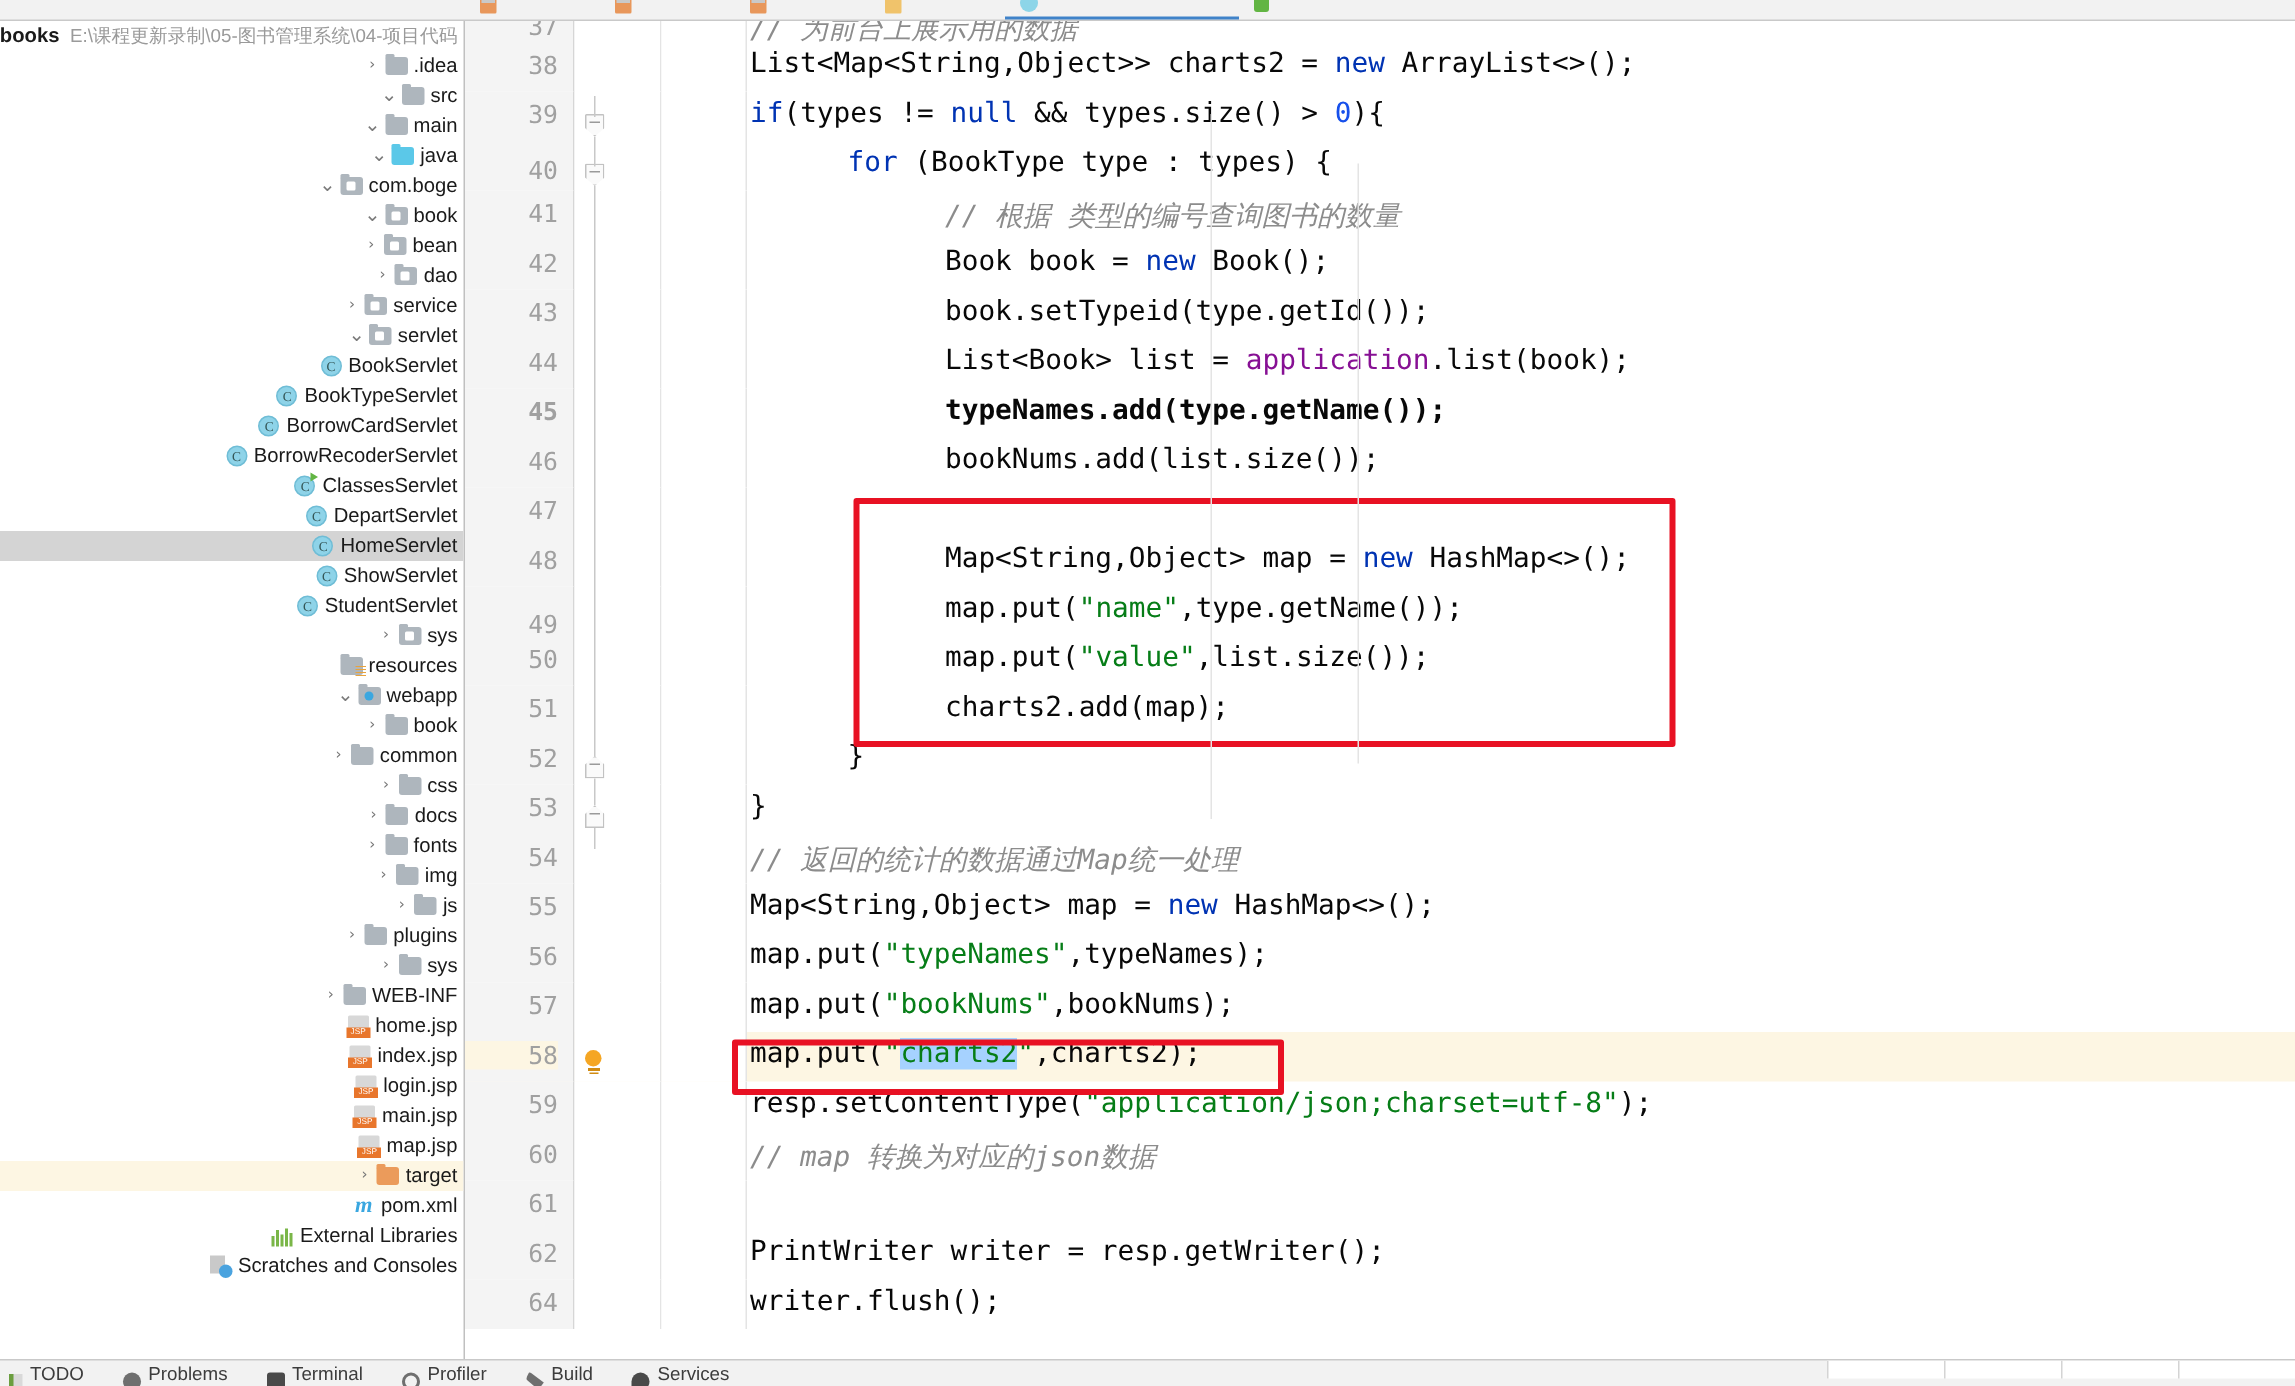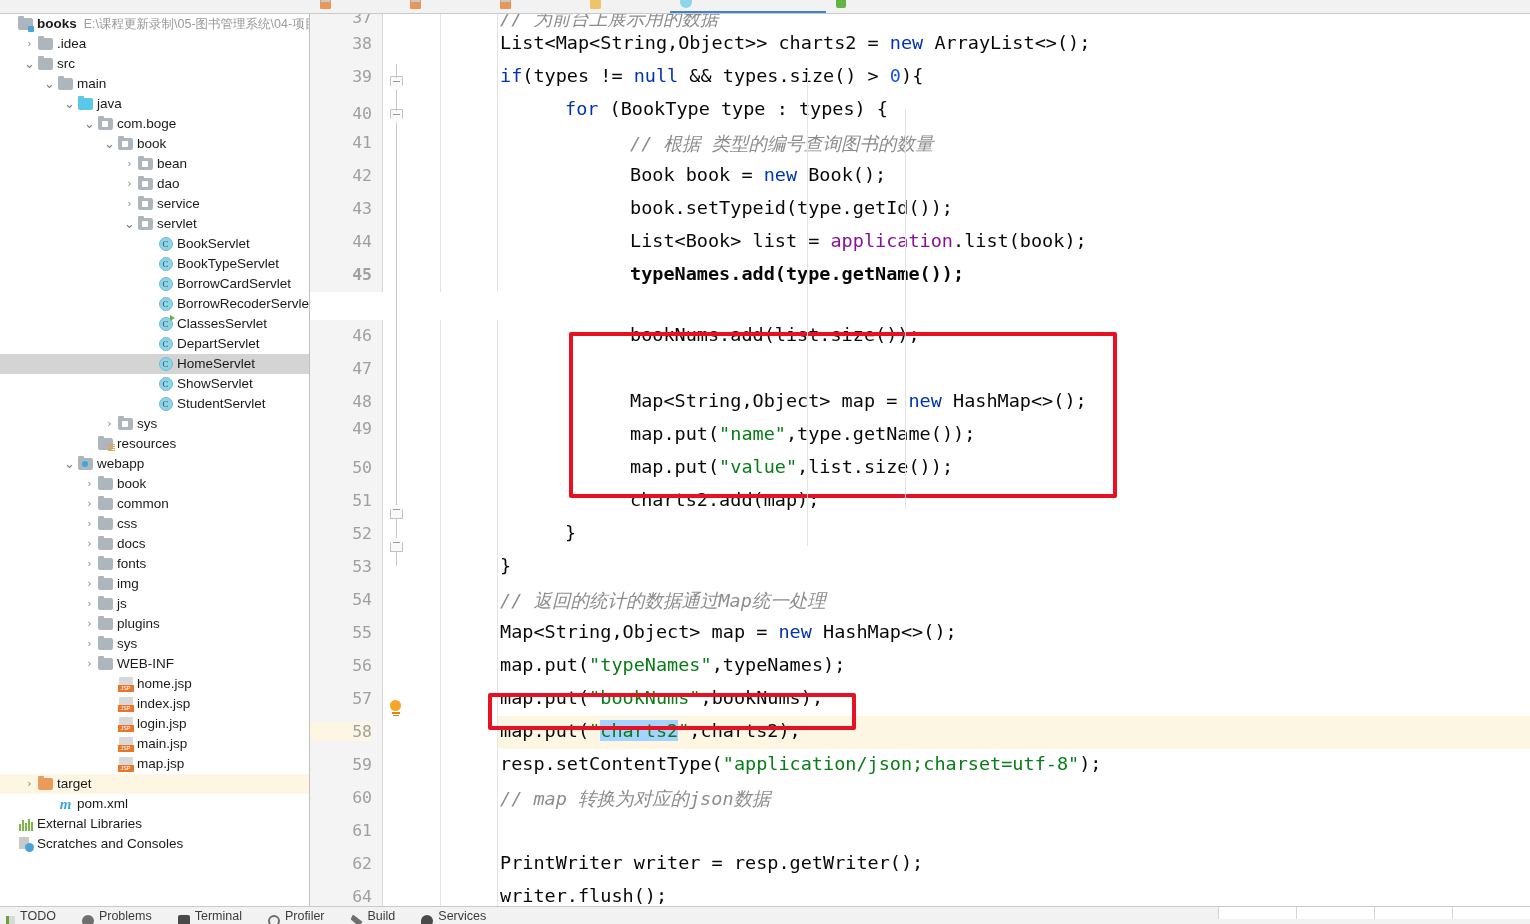--- a/index.html
+++ b/index.html
@@ -50,20 +50,21 @@
     padding-top: 0px;
   }
   .row {
     display: flex; align-items: center;
     height: 20px; line-height: 20px;
     white-space: nowrap;
     font-size: 13.5px;
     color: #1a1a1a;
     padding-right: 4px;
     position: relative;
+    justify-content: flex-end;
   }
   .row.sel { background: #d4d4d4; }
   .row.tgt { background: #fdf6e3; }
   .arrow {
     width: 15px; flex: 0 0 15px; text-align: center;
     color: #7a7a7a; font-size: 10px; line-height: 20px;
     font-family: "DejaVu Sans", sans-serif;
   }
   .ico { width: 17px; flex: 0 0 17px; display: inline-flex; align-items: center; justify-content: center; margin-right: 3px; }
   .lbl { font-size: 13.5px; }
@@ -590,21 +591,21 @@
           </div>
           <div class="codeline" style="height: 33px; font-weight: bold;">
             <div class="gutter">
               <div class="gutter-bg"></div>
               <div class="gutter-bg2"></div>
               <div class="gutter-bg3"></div>
             </div>
             <div class="lnum" style="top: 6px;">45</div>
             <div class="code" style="left: 320px; top: 4px;">typeNames.add(type.getName());</div>
           </div>
-          <div class="codeline" style="height: 33px; margin-top: 28px;">
+          <div class="codeline" style="height: 33px;">
             <div class="gutter">
               <div class="gutter-bg"></div>
               <div class="gutter-bg2"></div>
               <div class="gutter-bg3"></div>
             </div>
             <div class="lnum" style="top: 6px;">46</div>
             <div class="code" style="left: 320px; top: 4px;">bookNums.add(list.size());</div>
           </div>
           <div class="codeline" style="height: 33px;">
             <div class="gutter">
@@ -623,21 +624,21 @@
             </div>
             <div class="lnum" style="top: 6px;">48</div>
             <div class="code" style="left: 320px; top: 4px;">Map&lt;String,Object&gt; map = <span class="kw">new</span> HashMap&lt;&gt;();</div>
           </div>
           <div class="codeline" style="height: 33px;">
             <div class="gutter">
               <div class="gutter-bg"></div>
               <div class="gutter-bg2"></div>
               <div class="gutter-bg3"></div>
             </div>
-            <div class="lnum" style="top: 0;">49</div>
+            <div class="lnum" style="top: 16px;">49</div>
             <div class="code" style="left: 320px; top: 4px;">map.put(<span class="str">"</span><span class="str">name</span><span class="str">"</span>,type.getName());</div>
           </div>
           <div class="codeline" style="height: 33px;">
             <div class="gutter">
               <div class="gutter-bg"></div>
               <div class="gutter-bg2"></div>
               <div class="gutter-bg3"></div>
             </div>
             <div class="lnum" style="top: 6px;">50</div>
             <div class="code" style="left: 320px; top: 4px;">map.put(<span class="str">"</span><span class="str">value</span><span class="str">"</span>,list.size());</div>

